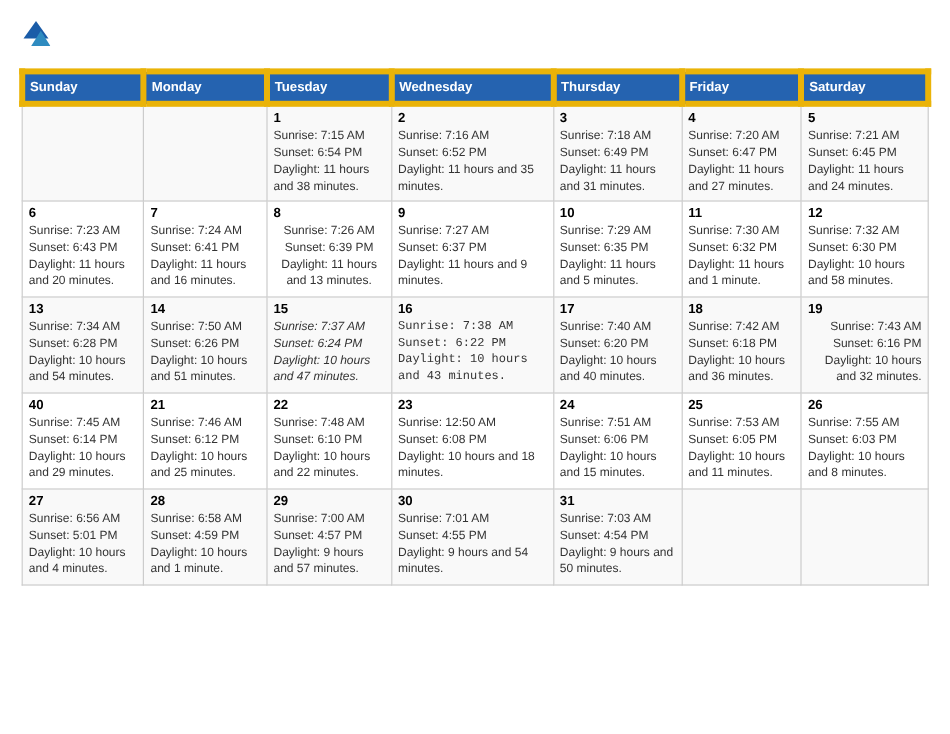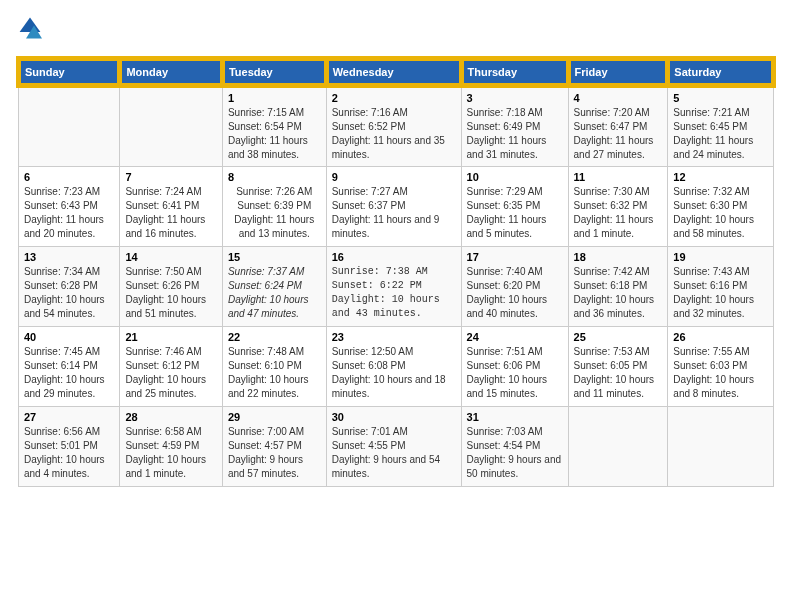--- a/index.html
+++ b/index.html
@@ -223,21 +223,21 @@
 Daylight: 10 hours and 40 minutes.</div>
         </td>
         <td>
           <span class="day-number">18</span>
           <div class="day-info" style="white-space: pre-line;">Sunrise: 7:42 AM
 Sunset: 6:18 PM
 Daylight: 10 hours and 36 minutes.</div>
         </td>
         <td>
           <span class="day-number">19</span>
-          <div class="day-info" style="white-space: pre-line;">Sunrise: 7:43 AM
+          <div class="day-info" style="white-space: pre-line; text-align: right;">Sunrise: 7:43 AM
 Sunset: 6:16 PM
 Daylight: 10 hours and 32 minutes.</div>
         </td>
       </tr>
       <tr>
         <td>
           <span class="day-number">40</span>
           <div class="day-info" style="white-space: pre-line;">Sunrise: 7:45 AM
 Sunset: 6:14 PM
 Daylight: 10 hours and 29 minutes.</div>

